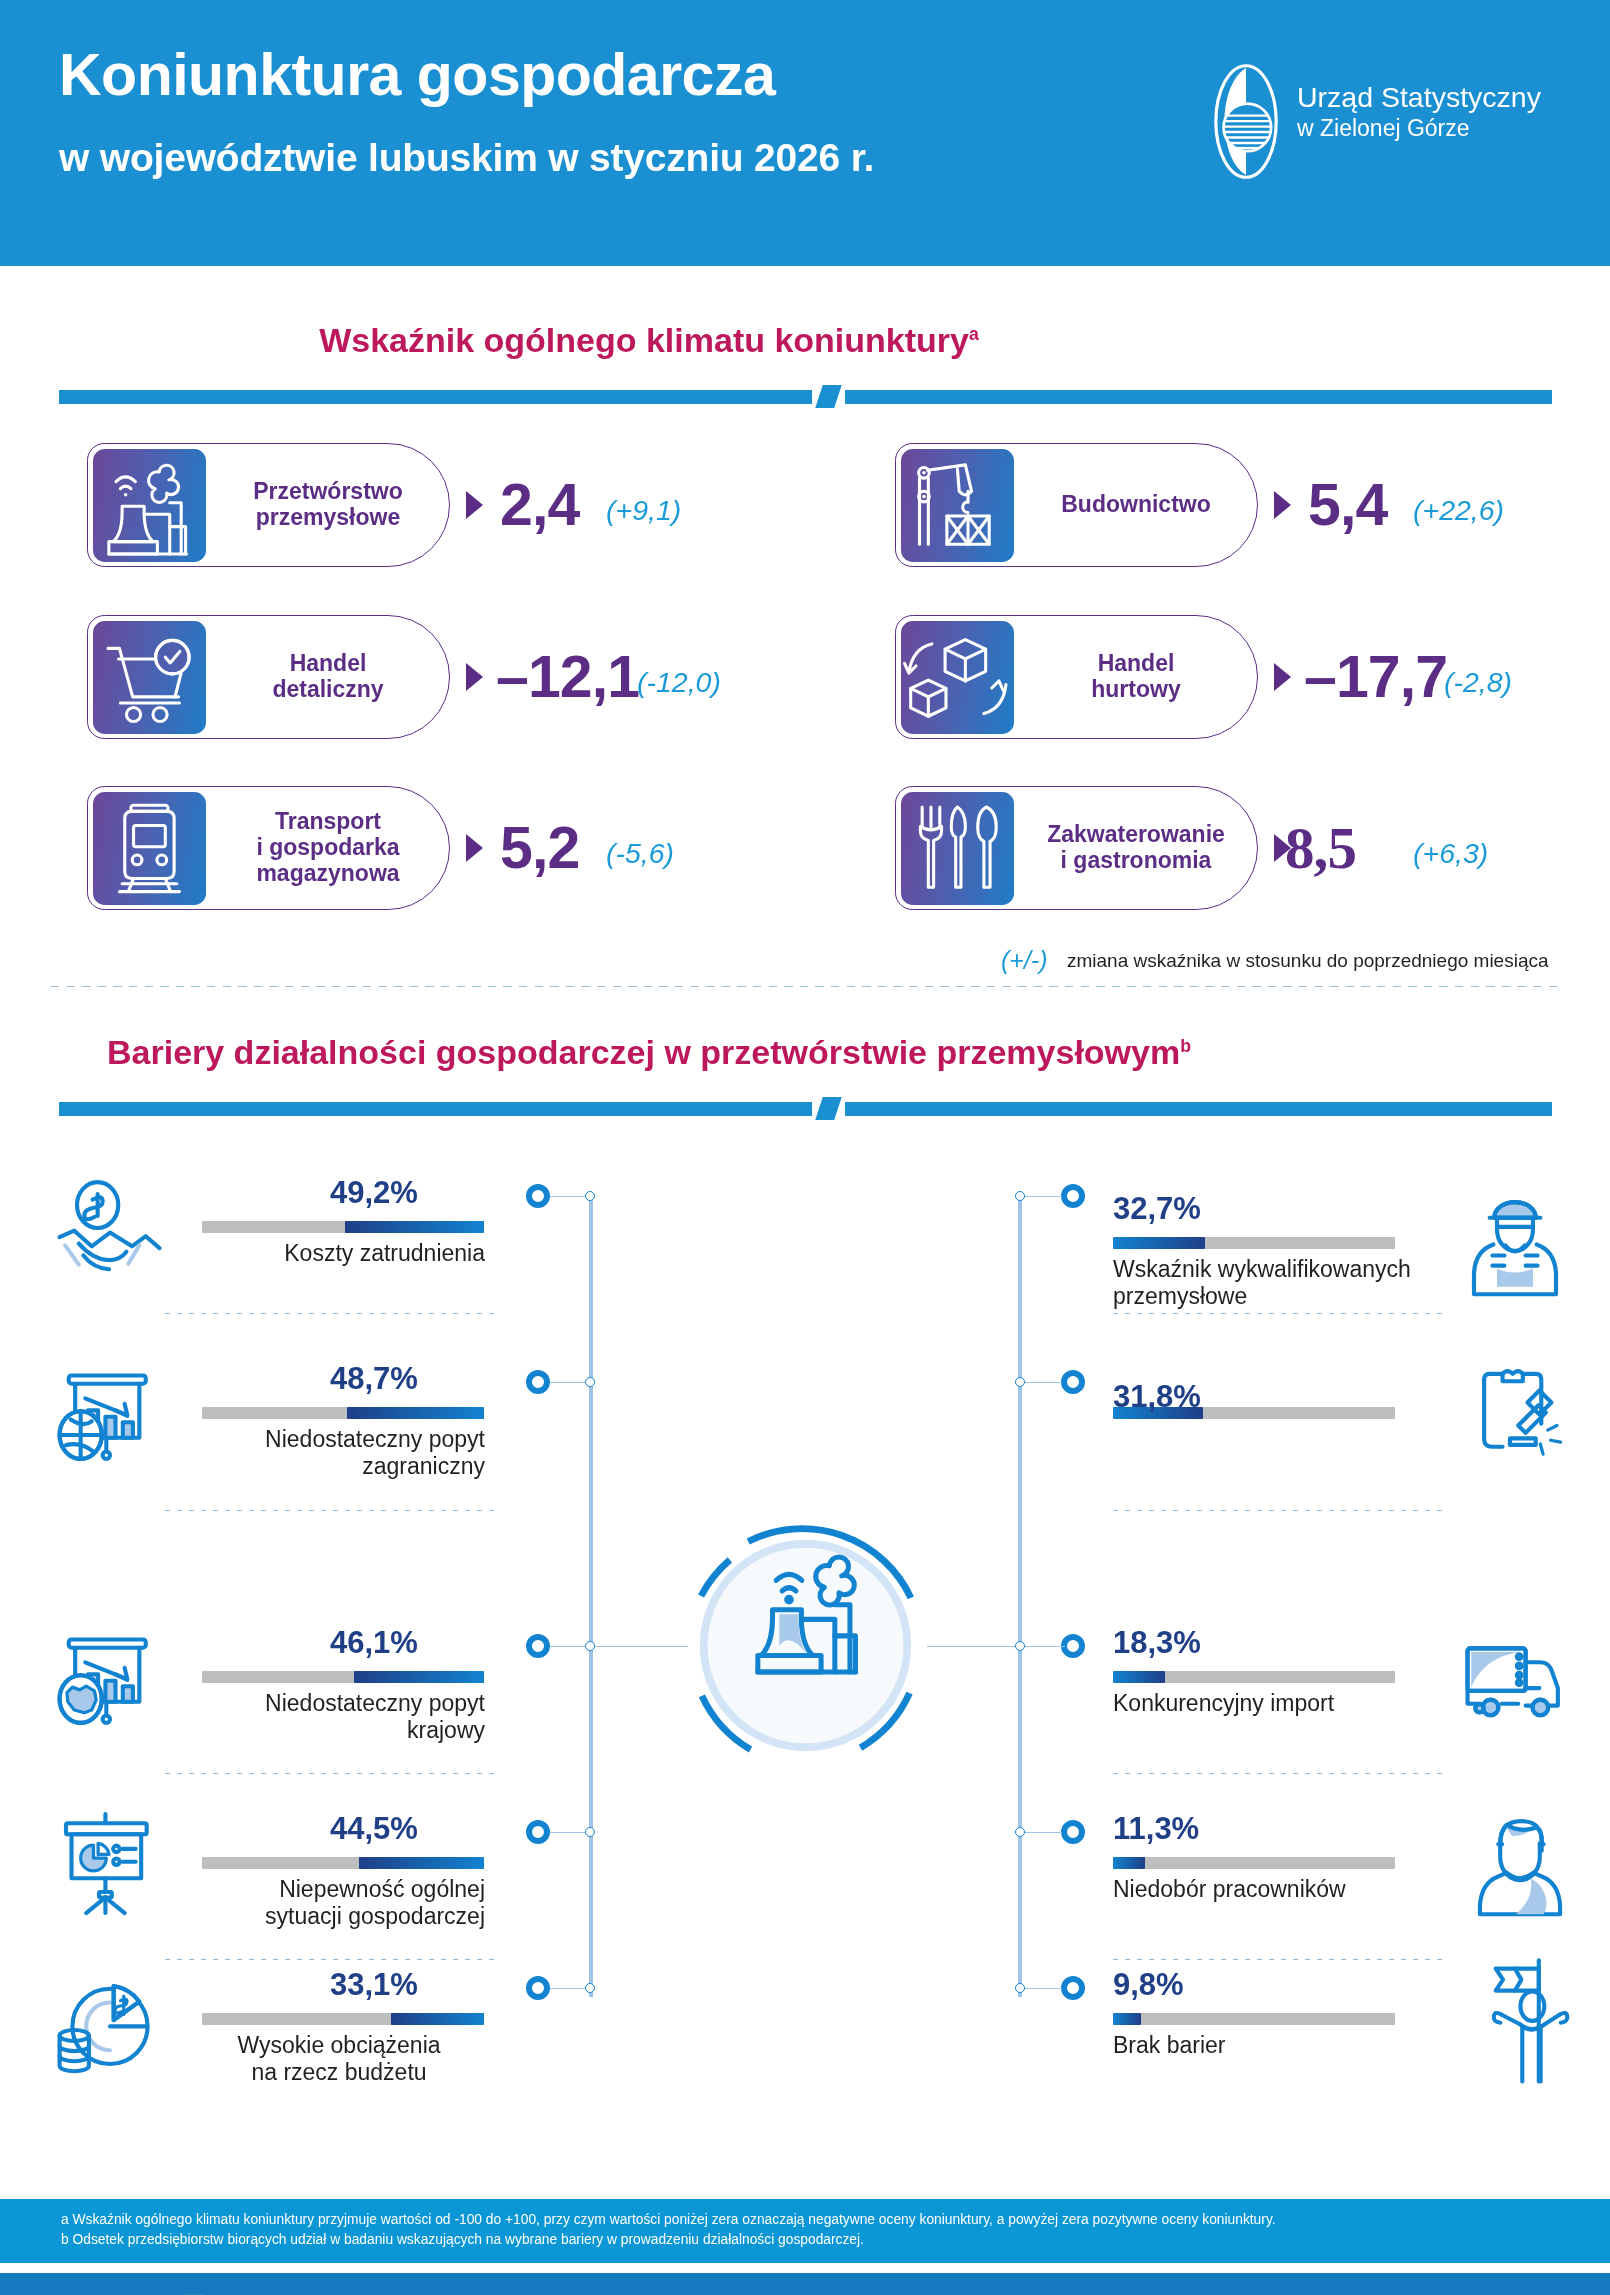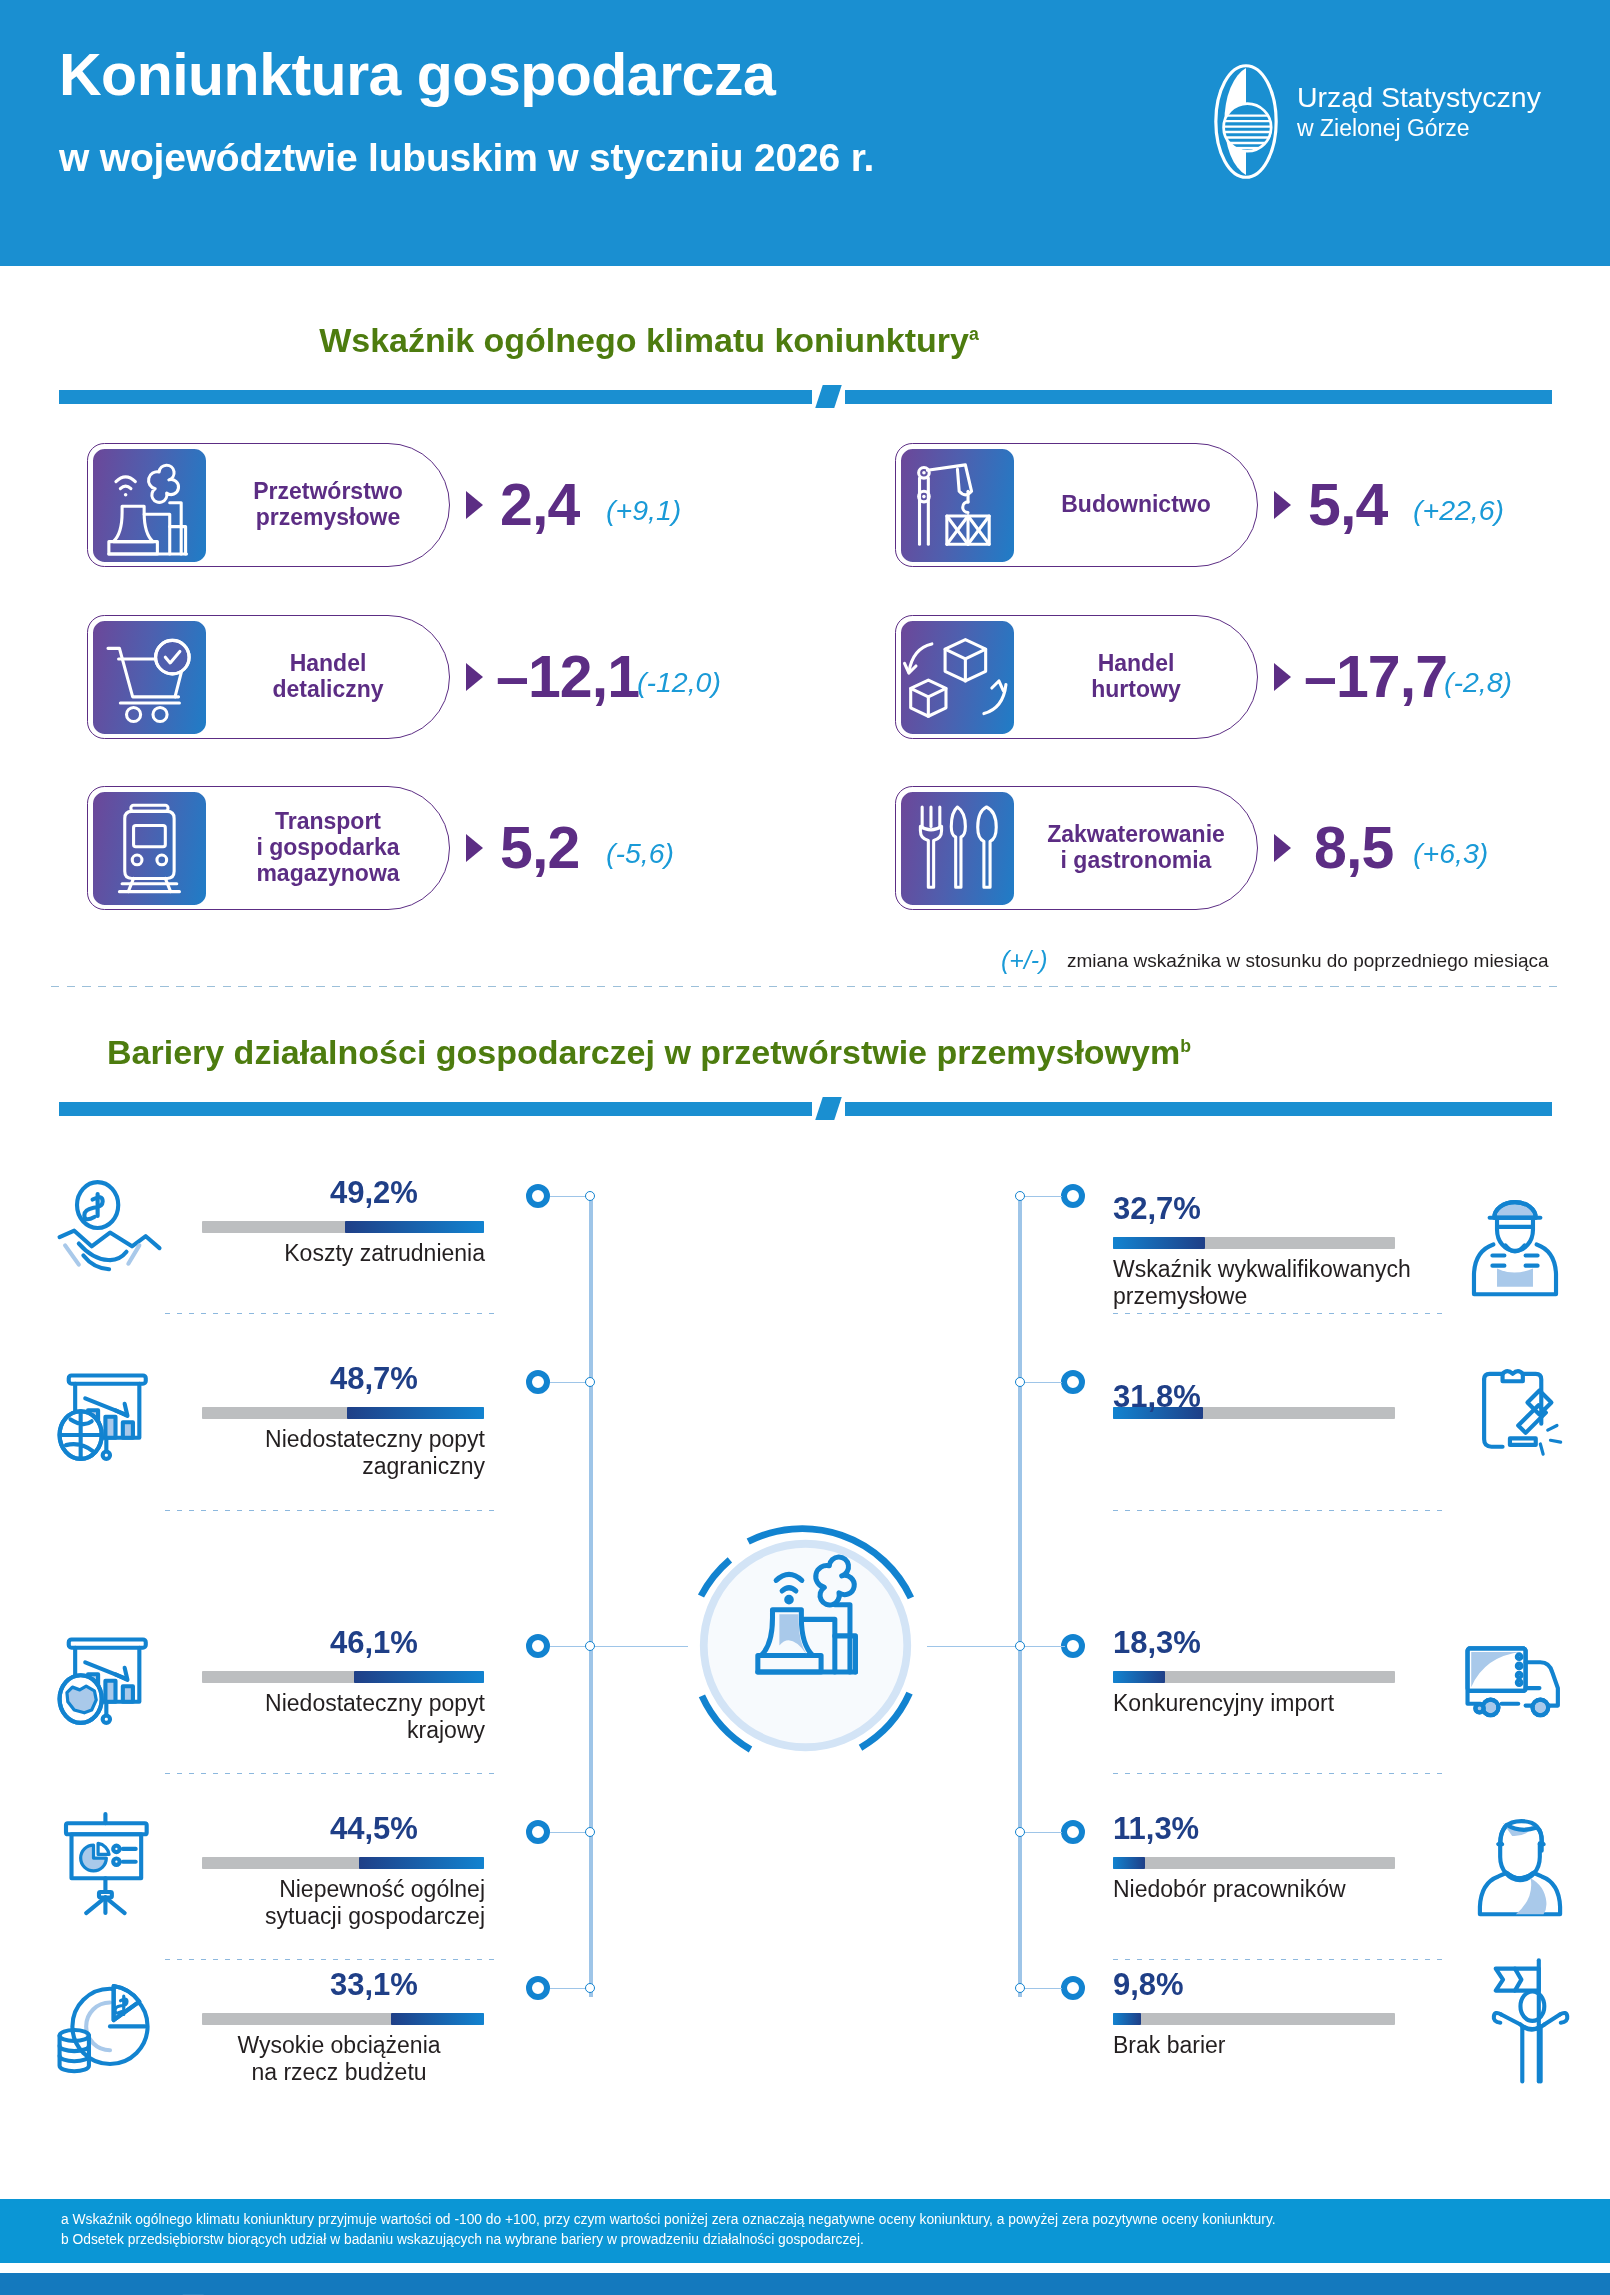--- a/index.html
+++ b/index.html
@@ -31,21 +31,21 @@
   #logo-text {
     position:absolute; left:99px; top:17.4px;
     color:#ffffff; line-height:1.18;
   }
   #logo-line1 { font-size:28.5px; font-weight:normal; white-space:nowrap; }
   #logo-line2 { font-size:23px; font-weight:normal; white-space:nowrap; }
 
   
   .section-title {
     position:absolute; width:1298px; text-align:center;
-    font-size:34px; font-weight:bold; color:#4d7c0f;
+    font-size:34px; font-weight:bold; color:#be185d;
   }
   .section-title sup { font-size:0.52em; vertical-align:super; font-weight:bold; }
   .divider { position:absolute; height:13.8px; }
   .divider .seg {
     position:absolute; top:0; height:13.8px; background:#1a8fd1;
   }
   .divider .slash {
     position:absolute; top:-4.6px; width:19px; height:23px; background:#1a8fd1;
     transform:skewX(-18deg);
   }
@@ -315,21 +315,21 @@
         <path d="M88 34 v44"></path>
       <path d="M44 78 q24 16 48 0 v10 q0 18 -18 22 v106 h-12 V110 q-18 -4 -18 -22 z"></path>
       <path d="M128 34 q18 12 18 44 q0 20 -10 24 v114 h-12 V102 q-10-4 -10-24 q0-32 14-44z"></path>
       <path d="M194 34 q22 10 22 46 q0 26 -14 32 v104 h-14 V112 q-14-6 -14-32 q0-36 20-46z"></path>
     </svg>
   </div>
   <div class="pill-label">
     <span><span>Zakwaterowanie</span><br><span>i gastronomia</span></span>
   </div>
   <div class="ind-arrow" style="left:379px;"></div>
-  <div class="ind-value" style="left:419px;">8,5</div>
+  <div class="ind-value" style="left:390px;font-family:Liberation Serif, serif;">8,5</div>
   <div class="ind-change" style="left:518px;">(+6,3)</div>
 </div>
 
 <div id="legend-note">
   <span id="legend-sym">(+/-)</span>
   <span id="legend-txt">zmiana wskaźnika w stosunku do poprzedniego miesiąca</span>
 </div>
 
 <div id="dash-sep"></div>
 

